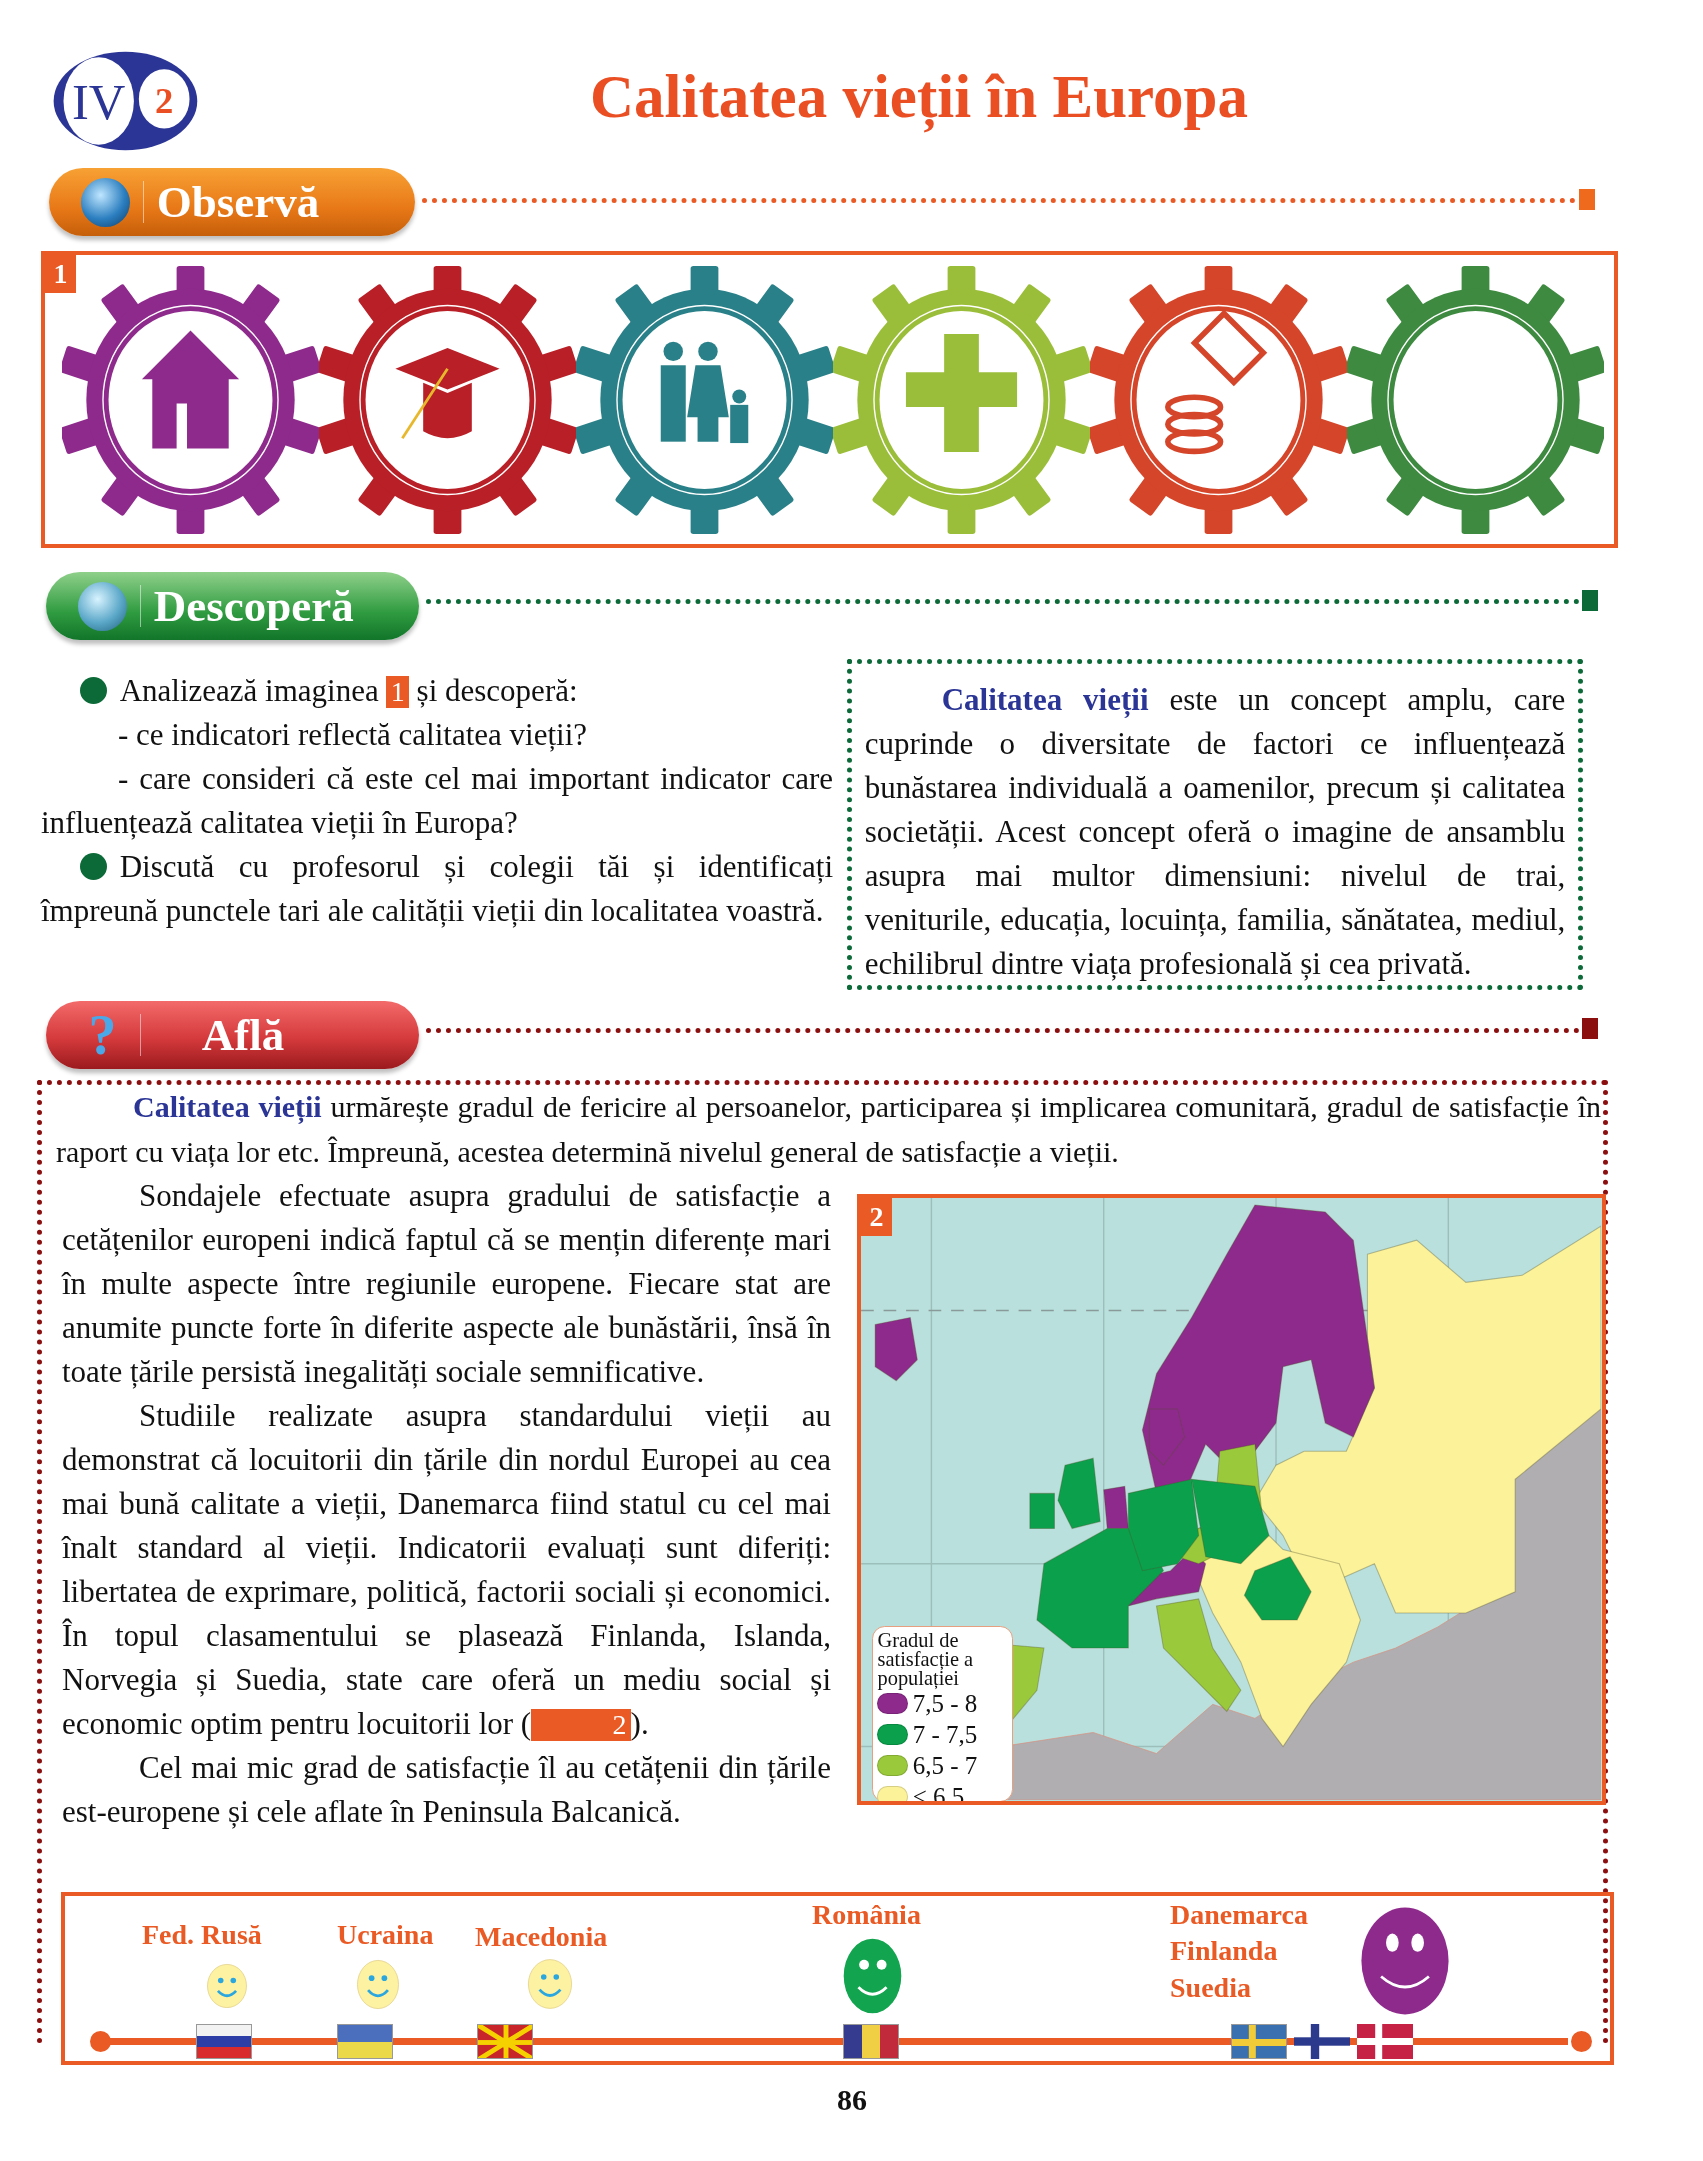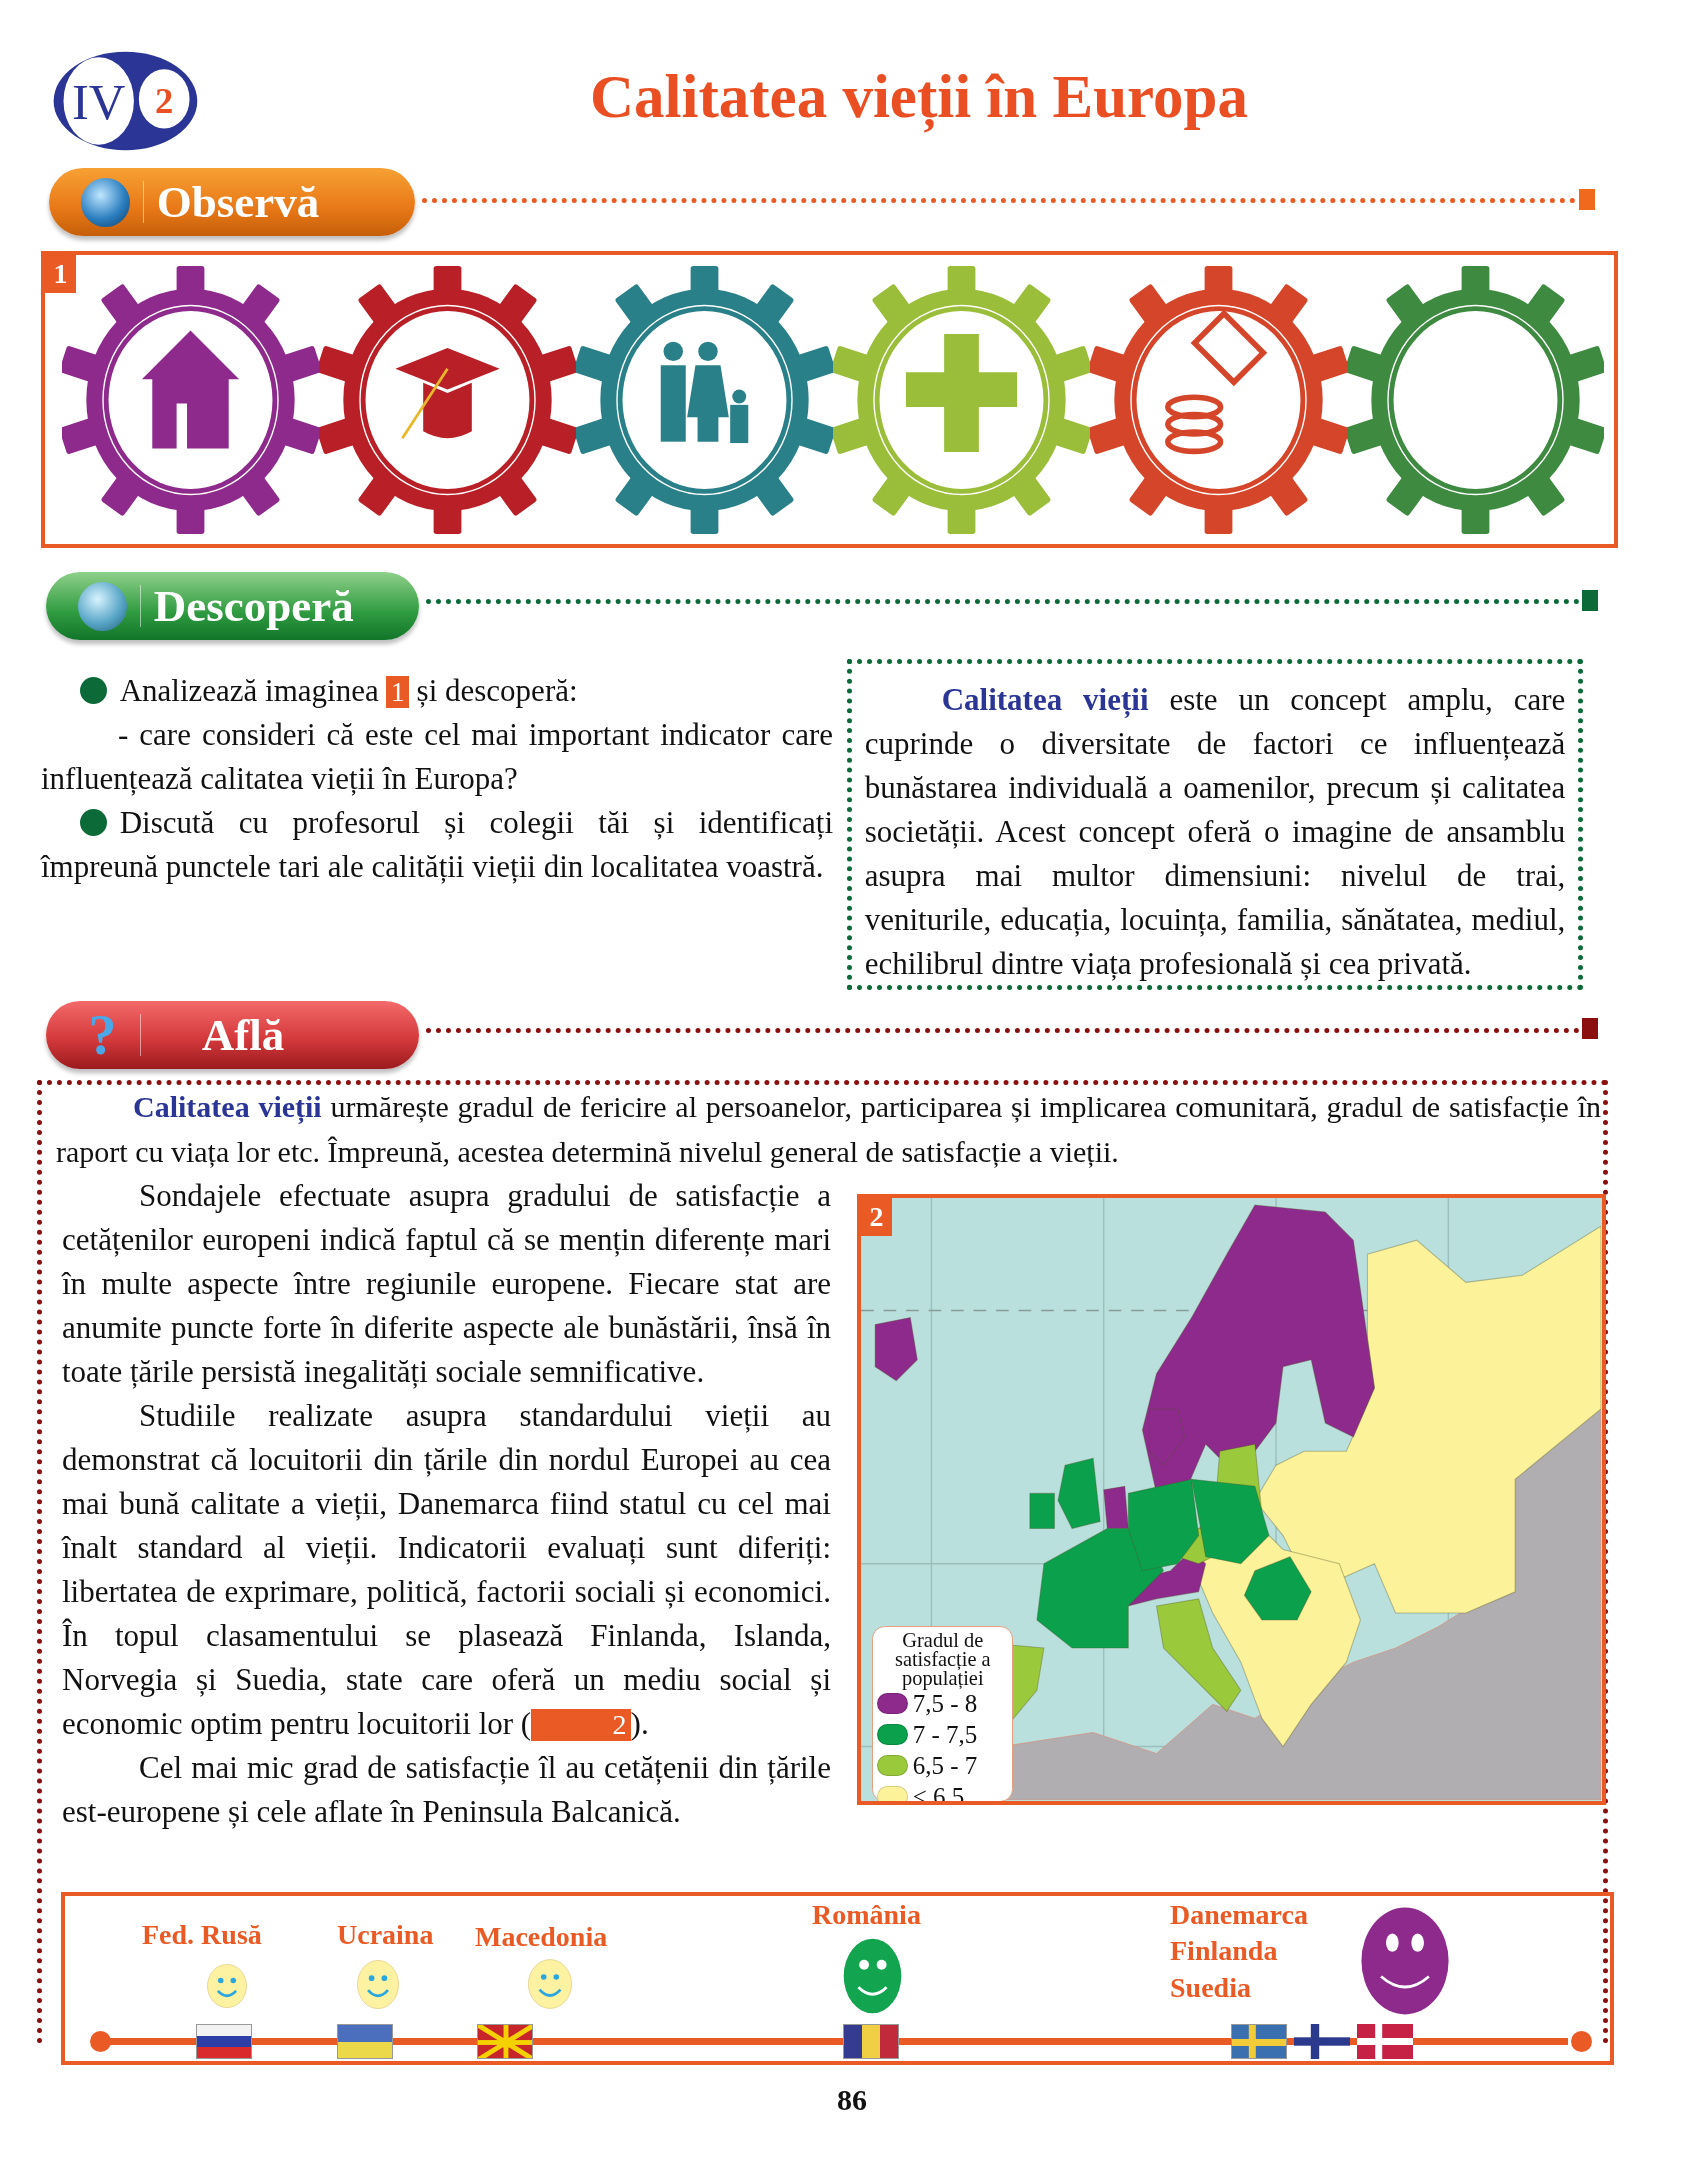--- a/index.html
+++ b/index.html
@@ -51,21 +51,21 @@
 #afla-box{left:37px;top:1080px;width:1571px;height:964px;border:5px dotted #8c0f10;border-bottom:none}
 #afla-intro{left:56px;top:1084px;width:1545px;font-size:30px;line-height:45px;text-align:justify}
 #afla-text{left:62px;top:1174px;width:769px;font-size:31px;line-height:44px;text-align:justify}
 .pi{text-indent:77px}
 
 
 #map{left:857px;top:1194px;width:749px;height:611px;border:4.2px solid #ea5a24;background:#b9e0dc;overflow:hidden}
 #map .fignum{position:absolute;left:0;top:0;z-index:3}
 #map svg{position:absolute;left:0;top:0}
 #legend{position:absolute;left:11.3px;top:428px;width:141px;height:176px;background:#fff;border:1.4px solid #e6a080;border-radius:12.7px;padding:4.2px 4.2px;z-index:4}
-#legend .lt{font-size:20.4px;line-height:19px;text-align:center}
+#legend .lt{font-size:20.4px;line-height:19px;}
 .lrow{display:flex;align-items:center;font-size:25px;line-height:31px}
 .lsw{width:31px;height:21px;border-radius:10.6px;margin-right:4.2px;border:0.7px solid rgba(0,0,0,.15)}
 
 
 #scale{left:61px;top:1892px;width:1553px;height:173px;border:4.2px solid #ea5a24}
 .sc-line{position:absolute;left:35px;right:42px;top:142px;height:7px;background:#ea5a24}
 .sc-dot{position:absolute;width:21px;height:21px;border-radius:50%;background:#ea5a24;top:135px}
 .clabel{position:absolute;color:#ea5a24;font-weight:bold;font-size:28px;line-height:32px}
 .smile{position:absolute;border-radius:50%}
 .flag{position:absolute;width:56px;height:35px;top:128px;overflow:hidden;border:0.7px solid #999}
@@ -220,20 +220,21 @@
   <div class="sep"></div>
   <span class="lbl">Descoperă</span>
 </div>
 <div id="desc-line" class="abs dotline"></div>
 <div id="desc-end" class="abs endsq"></div>
 
 <div id="desc-text" class="abs">
   <div class="indent-b" style="padding-left:39px">
     <span class="bullet"></span><span>Analizează imaginea </span><span class="inline-num">1</span><span> și descoperă:</span>
   </div>
+  <div class="indent1">- ce indicatori reflectă calitatea vieții?</div>
   <div style="text-indent:77px">- care consideri că este cel mai important indicator care influențează calitatea vieții în Europa?</div>
   <div style="text-indent:39px">
     <span class="bullet"></span><span>Discută cu profesorul și colegii tăi și identificați împreună punctele tari ale calității vieții din localitatea voastră.</span>
   </div>
 </div>
 
 <div id="desc-box" class="abs">
   <div style="text-indent:77px"><span class="hl">Calitatea vieții</span><span> este un concept amplu, care cuprinde o diversitate de factori ce influențează bunăstarea individuală a oamenilor, precum și calitatea societății. Acest concept oferă o imagine de ansamblu asupra mai multor dimensiuni: nivelul de trai, veniturile, educația, locuința, familia, sănătatea, mediul, echilibrul dintre viața profesională și cea privată.</span></div>
 </div>
 

